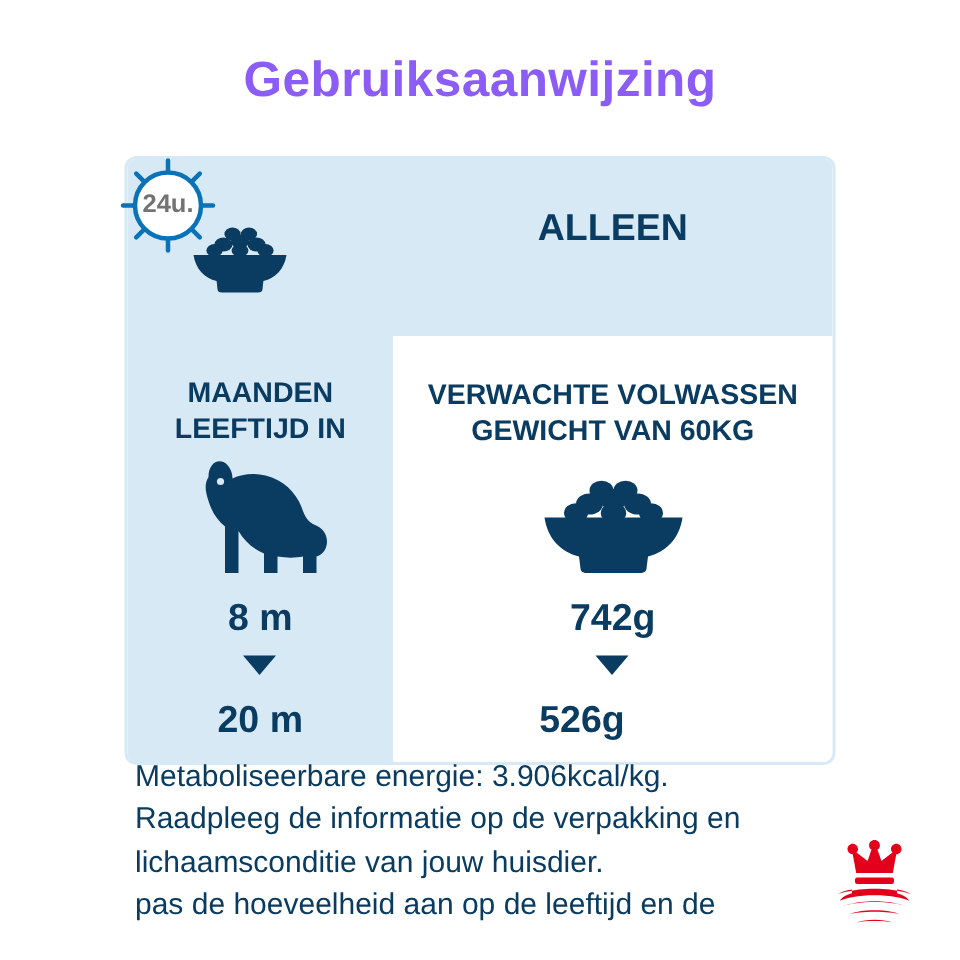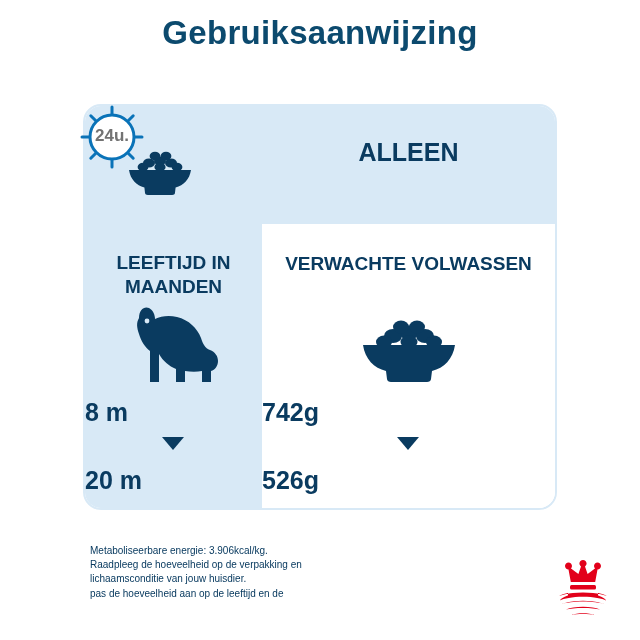--- a/index.html
+++ b/index.html
@@ -14,38 +14,38 @@
     overflow: hidden;
   }
   .page {
     position: relative;
     width: 640px;
     height: 640px;
     box-sizing: border-box;
   }
   .title {
     position: absolute;
-    top: 14px;
+    top: 34px;
     left: 0;
     width: 640px;
     text-align: center;
-    color: #0c4a6e;
+    color: #8b5cf6;
     font-size: 33px;
     font-weight: bold;
     letter-spacing: 0.3px;
   }
   
   .panel {
     position: absolute;
     left: 83px;
     top: 104px;
     width: 474px;
     height: 406px;
     border: 2px solid #d8e9f6;
-    border-radius: 18px;
+    border-radius: 8px;
     box-sizing: border-box;
     overflow: hidden;
   }
   .panel-left {
     position: absolute;
     left: 0;
     top: 0;
     width: 177px;
     height: 100%;
     background: #d8e9f6;
@@ -109,21 +109,21 @@
   }
   .bowl-icon-right {
     position: absolute;
     left: 262px;
     top: 205px;
     width: 124px;
     height: 72px;
   }
   .val {
     position: absolute;
-    text-align: left;
+    text-align: center;
     color: #0a3b60;
     font-weight: bold;
     font-size: 25px;
   }
   .val-left-top { left: 0; width: 177px; top: 292px; }
   .val-left-bot { left: 0; width: 177px; top: 360px; }
   .val-right-top { left: 177px; width: 293px; top: 292px; }
   .val-right-bot { left: 177px; width: 252px; top: 360px; }
   .arrow {
     position: absolute;
@@ -157,24 +157,24 @@
     position: absolute;
     left: 119px;
     top: 148px;
     width: 82px;
     height: 48px;
   }
   
   .footer {
     position: absolute;
     left: 90px;
-    top: 544px;
+    top: 504px;
     width: 420px;
     color: #0a3b60;
-    font-size: 10px;
+    font-size: 20px;
     line-height: 1.42;
   }
   .footer div { white-space: nowrap; }
   
   .logo {
     position: absolute;
     right: 14px;
     bottom: 14px;
     width: 86px;
     height: 72px;
@@ -190,26 +190,27 @@
   <div class="panel">
     <div class="panel-left"></div>
     <div class="panel-right-top"></div>
     <div class="panel-right-bottom"></div>
 
     <div class="alleen-brokken">
       <div>ALLEEN</div>
     </div>
 
     <div class="leeftijd">
+      <div>MAANDEN</div>
       <div>LEEFTIJD IN</div>
-      <div>MAANDEN</div>
     </div>
 
     <div class="verwachte">
       <div>VERWACHTE VOLWASSEN</div>
+      <div>GEWICHT VAN 60KG</div>
     </div>
 
     <div class="dog-icon">
       <svg viewBox="0 0 98 82" width="98" height="82" aria-hidden="true">
         <path fill="#0a3b60" d="M14 14 C14 6 19 2 24 4 C28 6 30 11 30 15 C36 12 44 11 52 13 C64 16 72 24 76 34 C78 40 80 44 85 46 C90 48 93 52 93 57 C93 62 90 66 86 67 L86 78 L77 78 L77 67 C72 68 66 68 60 67 L60 78 L51 78 L51 65 C44 62 38 57 34 50 L34 78 L25 78 L25 47 C20 43 16 37 14 30 C12 24 11 19 14 14 Z"></path>
         <circle cx="22" cy="17" r="2.4" fill="#d8e9f6"></circle>
       </svg>
     </div>
 
     <div class="bowl-icon-right">
@@ -265,21 +266,21 @@
         <ellipse cx="24" cy="19" rx="5.4" ry="4.3"></ellipse>
         <ellipse cx="58" cy="19" rx="5.4" ry="4.3"></ellipse>
         <ellipse cx="41" cy="19" rx="5.6" ry="4.3"></ellipse>
         <path d="M10 22 L72 22 C70.6 31.4 64.6 37.4 56.6 39.4 L56 44.8 C56 46.2 54.6 47 53.2 47 L28.8 47 C27.4 47 26 46.2 26 44.8 L25.4 39.4 C17.4 37.4 11.4 31.4 10 22 Z"></path>
       </g>
     </svg>
   </div>
 
   <div class="footer">
     <div>Metaboliseerbare energie: 3.906kcal/kg.</div>
-    <div>Raadpleeg de hoeveelheid op de verpakking en</div>
+    <div>Raadpleeg de informatie op de verpakking en</div>
     <div>lichaamsconditie van jouw huisdier.</div>
     <div>pas de hoeveelheid aan op de leeftijd en de</div>
   </div>
 
   <div class="logo">
     <svg viewBox="0 0 86 72" width="86" height="72" aria-hidden="true">
       <g fill="#e2001a">
         <path d="M43 6 C45 6 46.6 7.6 46.6 9.6 C46.6 10.8 46 11.8 45 12.4 L47.6 20 L55 14.4 C54.4 13.8 54 12.9 54 12 C54 10.1 55.6 8.5 57.5 8.5 C59.4 8.5 61 10.1 61 12 C61 13.9 59.4 15.5 57.5 15.5 L55.2 28 L30.8 28 L28.5 15.5 C26.6 15.5 25 13.9 25 12 C25 10.1 26.6 8.5 28.5 8.5 C30.4 8.5 32 10.1 32 12 C32 12.9 31.6 13.8 31 14.4 L38.4 20 L41 12.4 C40 11.8 39.4 10.8 39.4 9.6 C39.4 7.6 41 6 43 6 Z"></path>
         <rect x="30" y="31" width="26" height="4.4" rx="1.5"></rect>
         <path d="M19 42 C19 42 28 38.5 43 38.5 C58 38.5 67 42 67 42 C67 42 64.5 40 58 39 L58 41.5 C58 41.5 64 43 66.2 46.5 C62 44.6 54 42.8 43 42.8 C32 42.8 24 44.6 19.8 46.5 C22 43 28 41.5 28 41.5 L28 39 C21.5 40 19 42 19 42 Z"></path>

